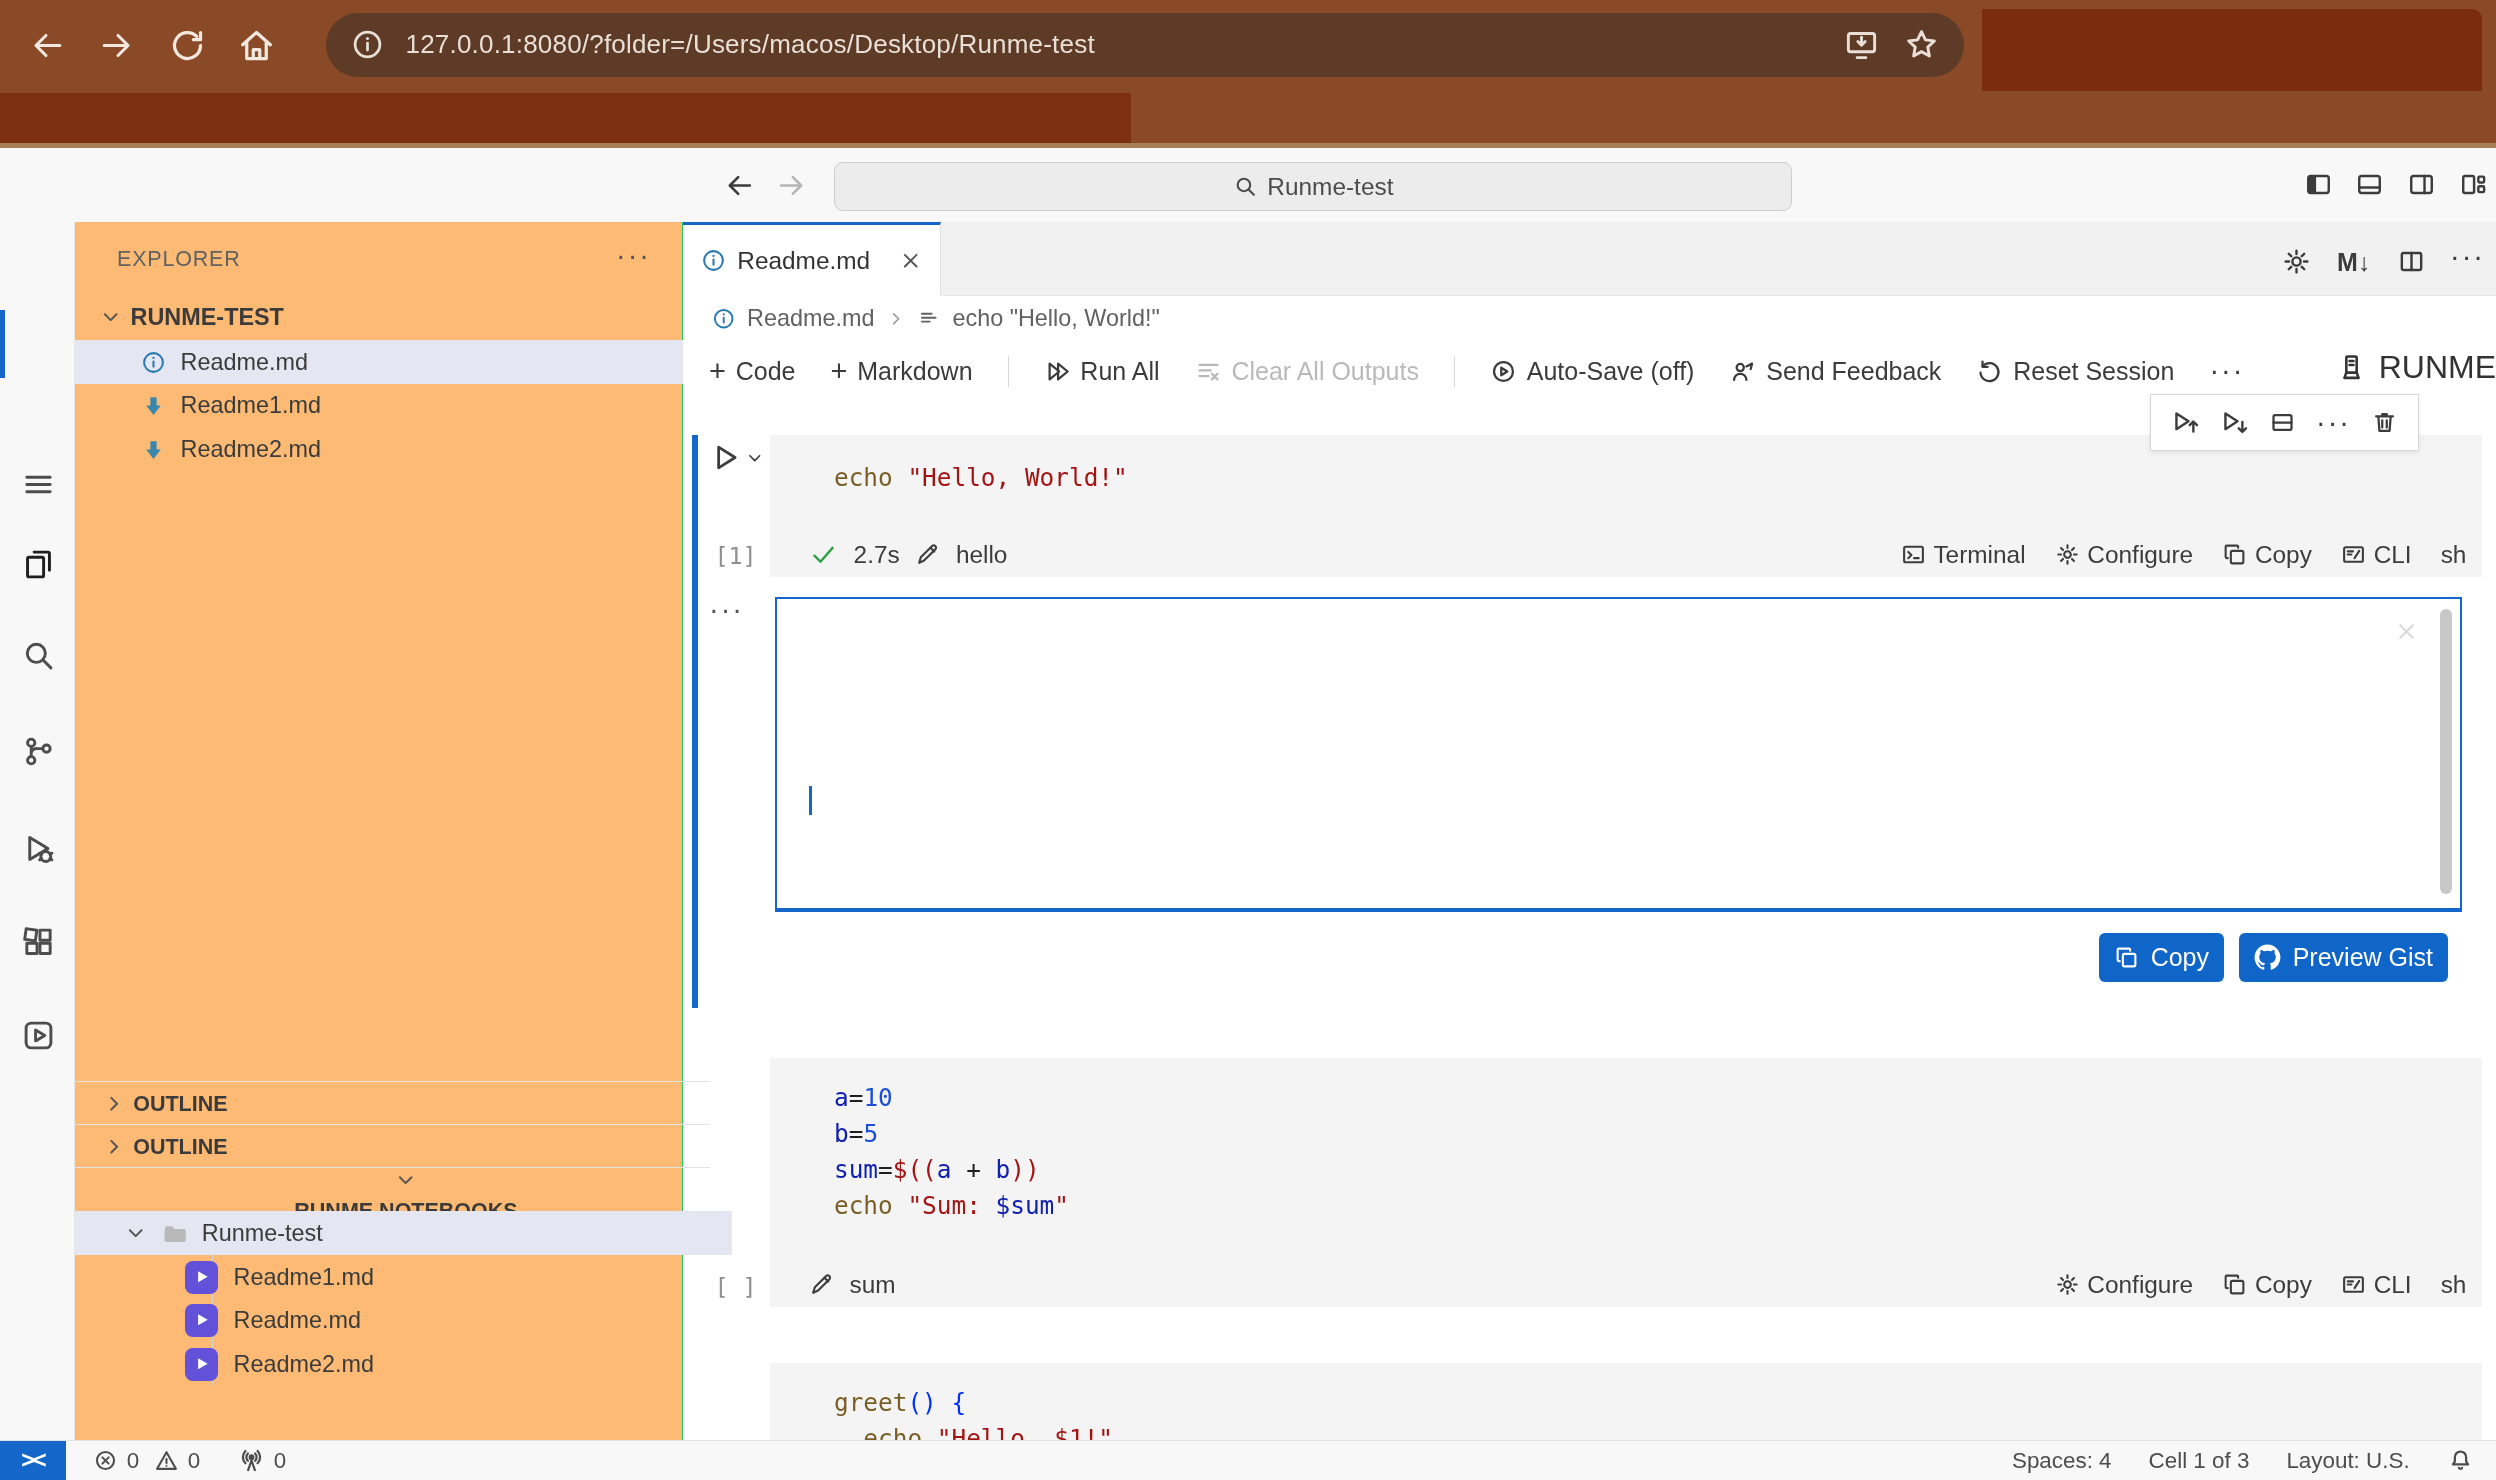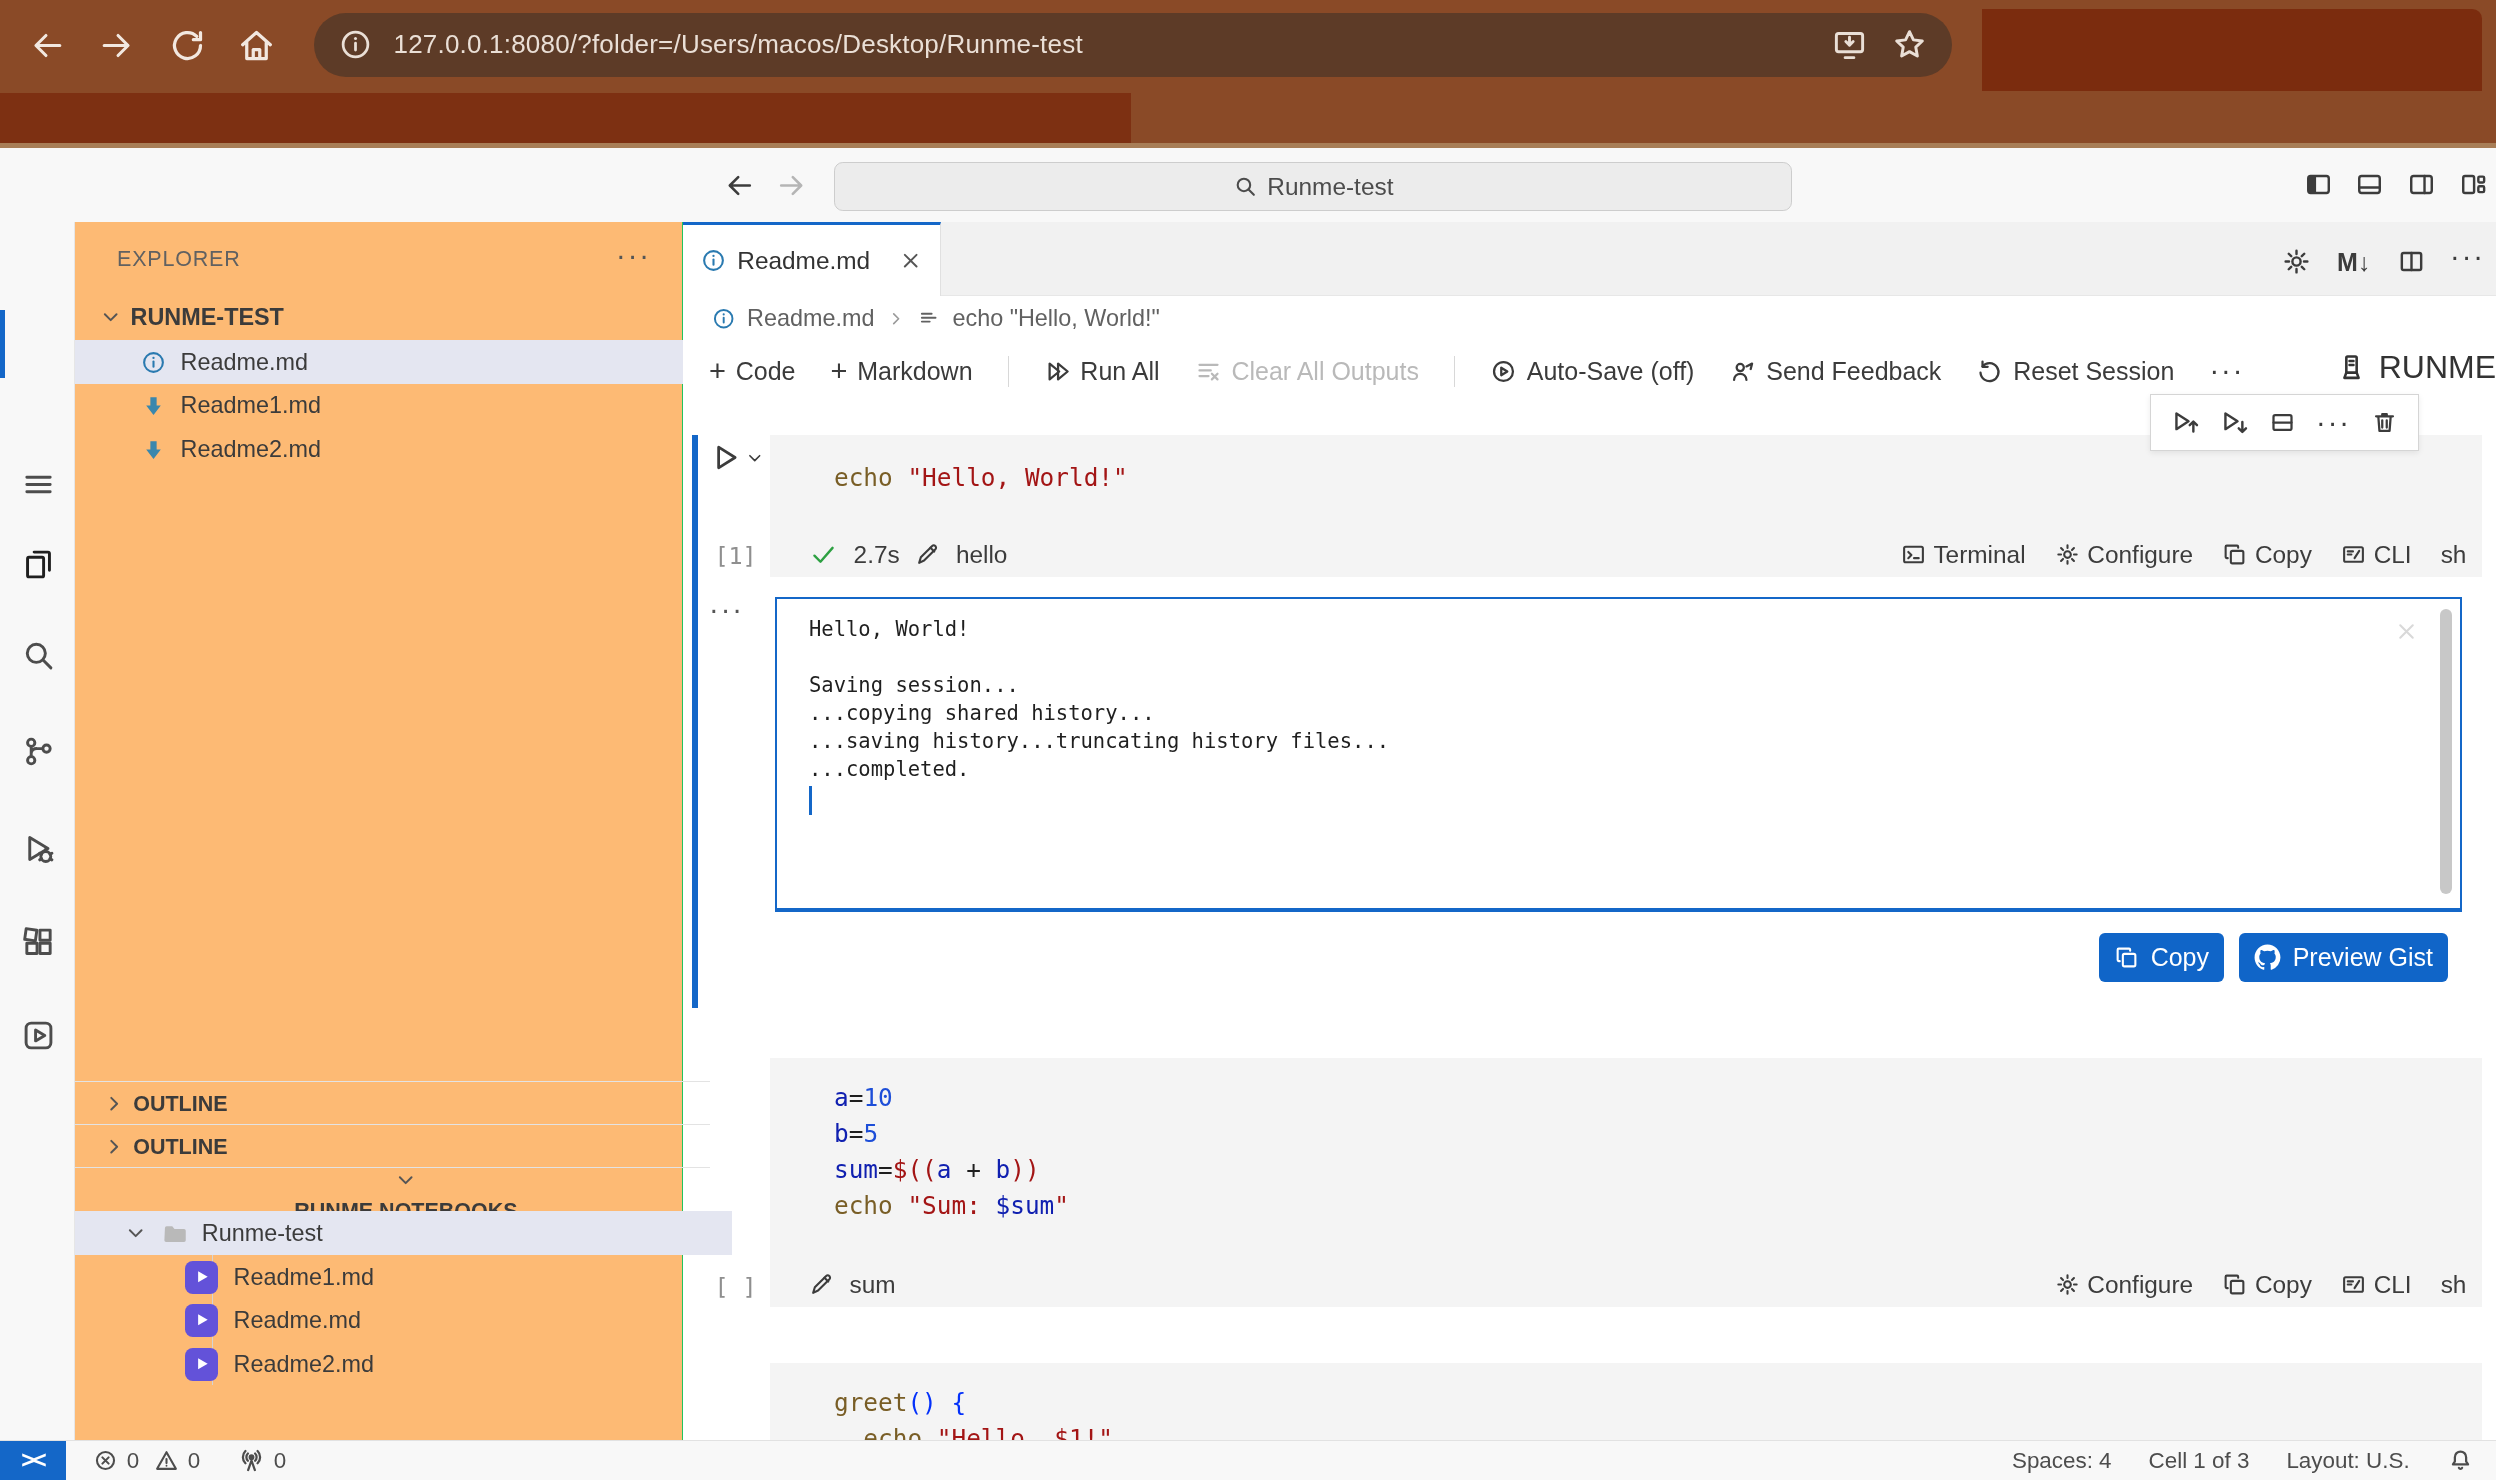--- a/index.html
+++ b/index.html
@@ -10,21 +10,21 @@
   svg{display:block;}
   .ic{stroke:currentColor;fill:none;stroke-width:2;stroke-linecap:round;stroke-linejoin:round;}
 
   
   .chrome-top{left:0;top:0;width:2497px;height:93px;background:#8a4a27;}
   .chrome-dark-right{left:1982px;top:8.8px;width:500px;height:82px;background:#7b2c0e;border-radius:0 9.8px 0 0;}
   .strip2{left:0;top:93px;width:2497px;height:51px;background:#8a4a27;}
   .strip2-dark{left:0;top:93px;width:1131px;height:51px;background:#7d3012;}
   .strip2-line{left:0;top:143px;width:2497px;height:4.9px;background:#a87e57;}
   .bicon{color:#f2e8e0;}
-  .url-pill{left:314px;top:12.7px;width:1638px;height:64px;border-radius:32px;background:#5d3b27;
+  .url-pill{left:326px;top:12.7px;width:1638px;height:64px;border-radius:32px;background:#5d3b27;
             display:flex;align-items:center;color:#eadfd6;}
   .url-text{font-size:26px;letter-spacing:0.2px;white-space:nowrap;}
 
   
   .titlebar{left:0;top:148px;width:2497px;height:74px;background:#f8f8f8;}
   .cmd-center{left:834px;top:162px;width:956px;height:47px;background:#ececec;border:1px solid #cdcdcd;
               border-radius:8.8px;display:flex;align-items:center;justify-content:center;gap:9.8px;
               color:#4c4c4c;font-size:24.4px;}
   .tb-ic{color:#3c3c3c;}
   .tb-ic.dim{color:#b5b5b5;}
@@ -566,28 +566,20 @@
     <span class="dots" style="color:#3c3c3c;">···</span>
     <span>
       <svg width="27" height="27" viewBox="0 0 24 24" class="ic" stroke-width="1.8">
           <path d="M4.5 6.5h15M10 6.5V4.5h4v2M6.5 6.5l1 13h9l1-13M10 10v6.5M14 10v6.5"></path>
         </svg>
     </span>
   </div>
 
   <div class="abs dots" style="left:709px;top:605px;">···</div>
   <div class="abs outbox">
-    <div class="outtext">
-        <div class="ol">Hello, World!</div>
-        <div class="ol"></div>
-        <div class="ol">Saving session...</div>
-        <div class="ol">...copying shared history...</div>
-        <div class="ol">...saving history...truncating history files...</div>
-        <div class="ol">...completed.</div>
-      </div>
     <div class="cursor"></div>
     <div class="out-close">
       <svg width="25" height="25" viewBox="0 0 24 24" class="ic">
           <path d="M6 6l12 12M18 6 6 18"></path>
         </svg>
     </div>
     <div class="scrollthumb"></div>
   </div>
 
   <div class="gbtn" style="left:2099px;width:125px;">

